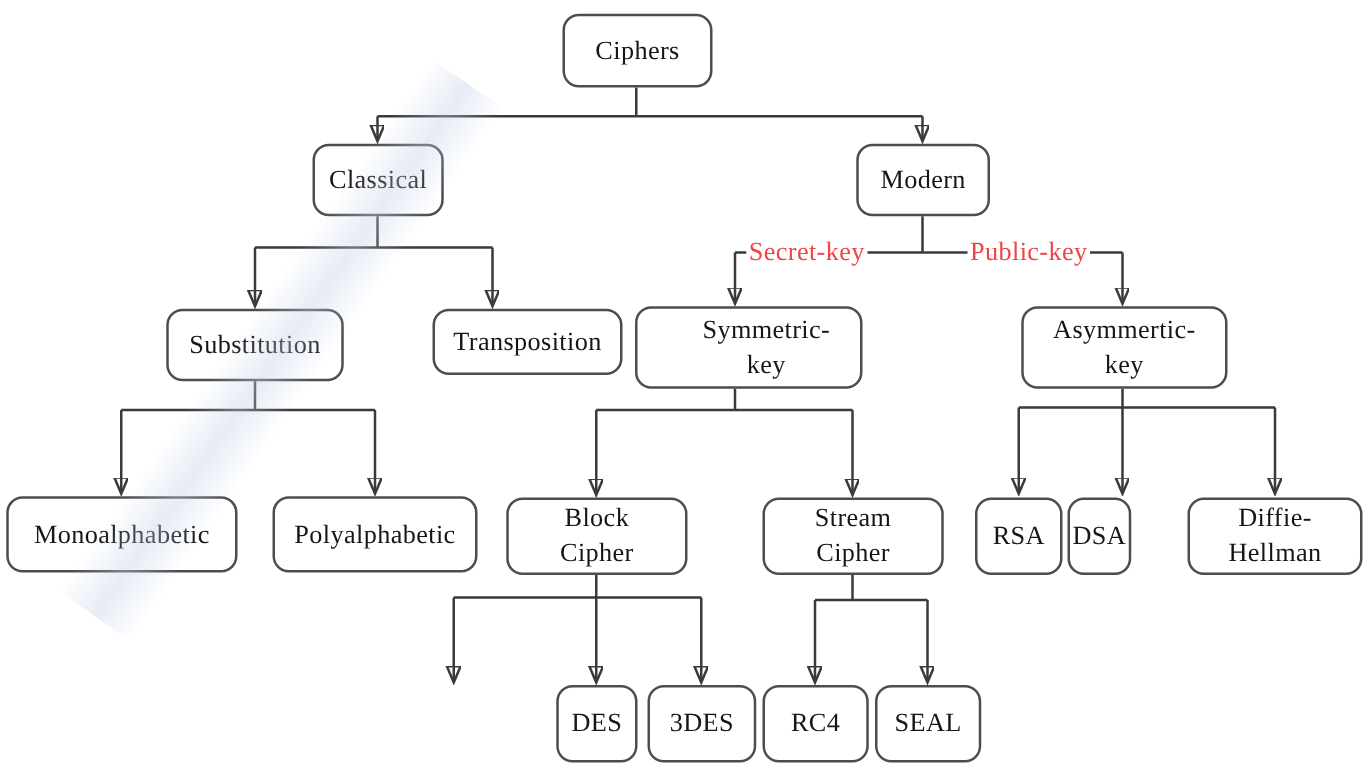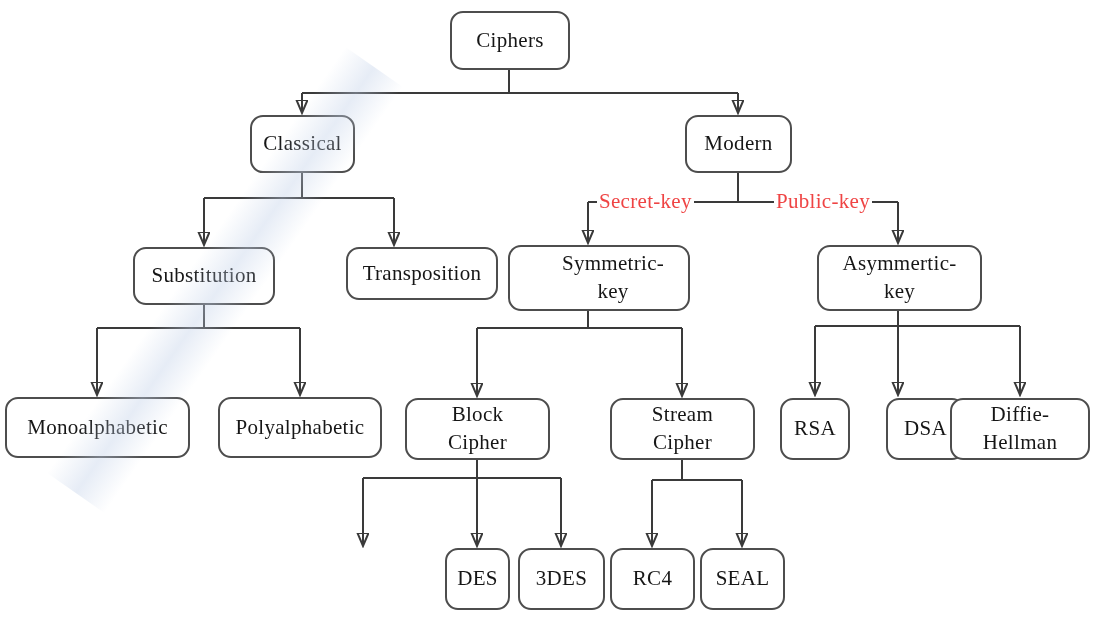--- a/index.html
+++ b/index.html
@@ -160,21 +160,21 @@
 
   <div class="node" style="left:610px; top:398px; width:145px; height:62px;">
     <span>Stream</span>
     <span>Cipher</span>
   </div>
 
   <div class="node" style="left:780px; top:398px; width:70px; height:62px;">
     <span>RSA</span>
   </div>
 
-  <div class="node" style="left:886px; top:398px; width:79px; height:62px;">
+  <div class="node" style="left:854px; top:398px; width:51px; height:62px;">
     <span>DSA</span>
   </div>
 
   <div class="node" style="left:950px; top:398px; width:140px; height:62px;">
     <span>Diffie-</span>
     <span>Hellman</span>
   </div>
 
 
   <div class="node" style="left:445px; top:548px; width:65px; height:62px;">

